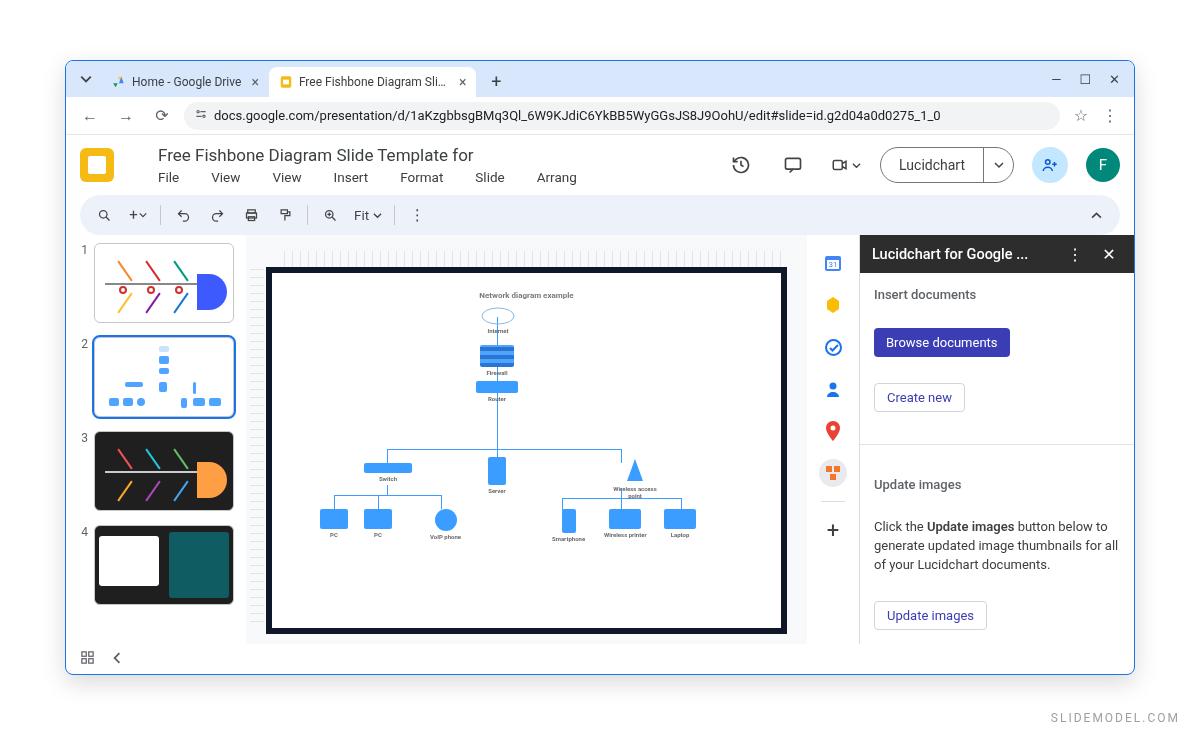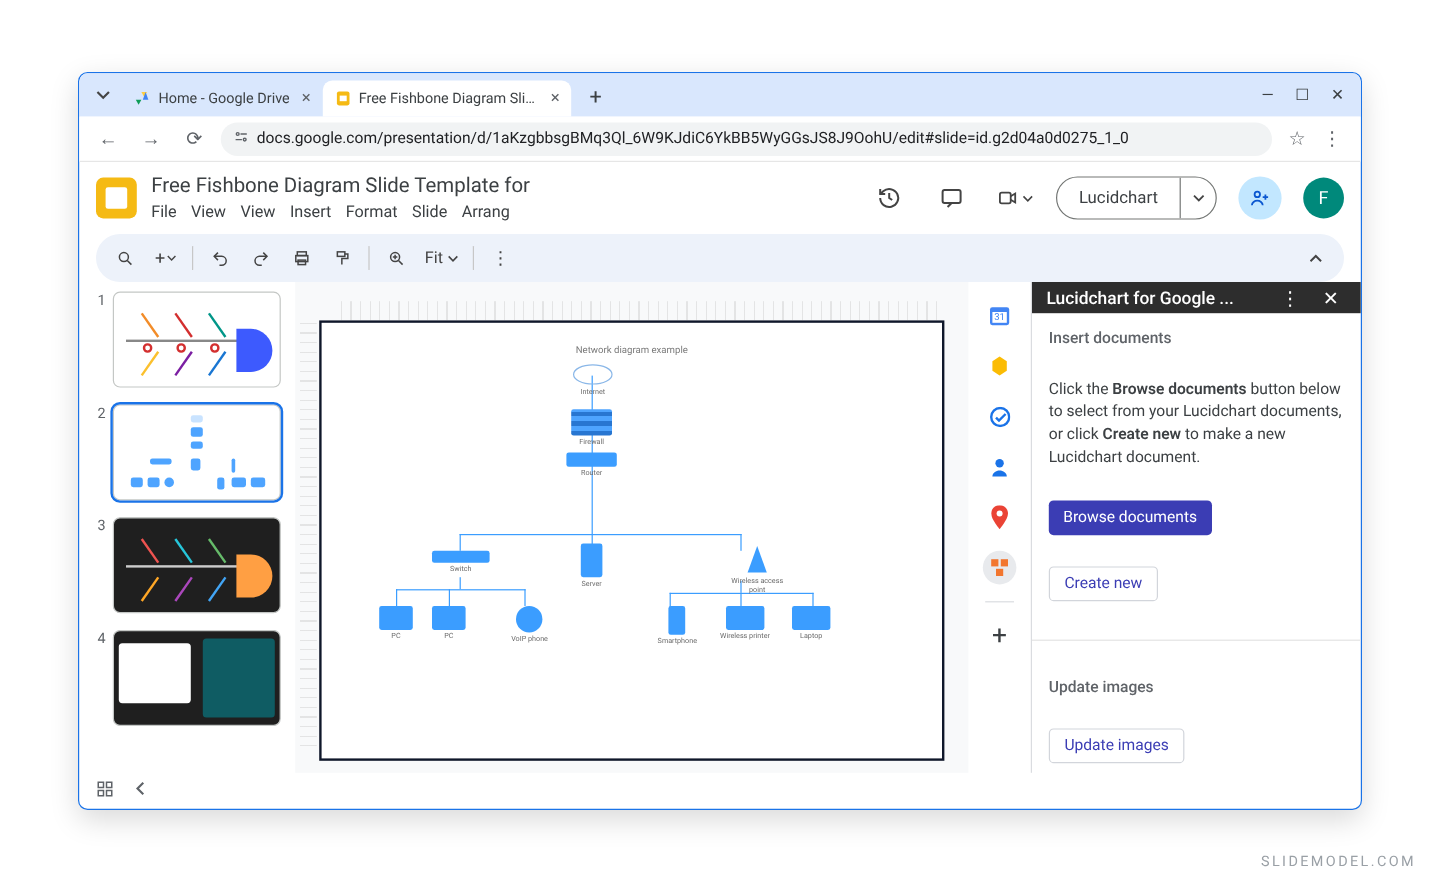--- a/index.html
+++ b/index.html
@@ -25,23 +25,23 @@
   
   .addr-bar { height:38px; background:#fff; display:flex; align-items:center; gap:8px; padding:0 10px; border-bottom:1px solid #e6e6e6;}
   .nav-btn { width:28px; height:28px; display:flex; align-items:center; justify-content:center; color:#5f6368; font-size:16px; border-radius:50%; cursor:pointer;}
   .addr-field { flex:1; height:28px; background:#f1f3f4; border-radius:14px; display:flex; align-items:center; padding:0 10px; font-size:13px; color:#202124; gap:6px;}
   .addr-field .secure { color:#5f6368; font-size:12px;}
   .addr-right { display:flex; align-items:center; gap:14px; color:#5f6368; font-size:16px; padding:0 6px;}
   
   .app-head { display:flex; align-items:center; padding:10px 14px 4px 14px; gap:12px;}
   .slides-logo { width:34px; height:34px; background:#f5ba14; border-radius:6px; position:relative;}
   .slides-logo::after { content:""; position:absolute; inset:8px; background:#fff; border-radius:2px;}
-  .doc-title-wrap { flex:1; min-width:0;}
+  .doc-title-wrap { flex:1; min-width:0;margin-left:32px;}
   .doc-title { font-size:17px; color:#3c4043; white-space:nowrap; overflow:hidden; text-overflow:ellipsis;}
-  .menus { display:flex; gap:12px; font-size:13.5px; color:#3c4043; margin-top:4px;}
+  .menus { display:flex; gap:32px; font-size:13.5px; color:#3c4043; margin-top:4px;}
   .menus span { cursor:pointer;}
   .head-icons { display:flex; align-items:center; gap:18px; color:#444;}
   .head-icon { width:34px; height:34px; display:flex; align-items:center; justify-content:center; cursor:pointer; border-radius:50%;}
   .cam-wrap { display:flex; align-items:center; gap:2px;}
   .slideshow-btn-wrap { display:flex; align-items:center; border:1px solid #747775; border-radius:18px; height:36px; overflow:hidden;}
   .slideshow-btn { padding:0 18px; font-size:14px; color:#3c4043; height:100%; display:flex; align-items:center; cursor:pointer;}
   .slideshow-drop { width:30px; height:100%; border-left:1px solid #747775; display:flex; align-items:center; justify-content:center; cursor:pointer; color:#444;}
   .share-btn { width:36px; height:36px; border-radius:50%; background:#c2e7ff; display:flex; align-items:center; justify-content:center; cursor:pointer; color:#0b57d0;}
   .avatar { width:34px; height:34px; border-radius:50%; background:#00897b; color:#fff; display:flex; align-items:center; justify-content:center; font-size:15px; cursor:pointer;}
   
@@ -55,21 +55,21 @@
   .thumbs { width:180px; padding:8px 8px 8px 10px; display:flex; flex-direction:column; gap:14px; overflow:hidden;}
   .thumb-row { display:flex; gap:6px;}
   .thumb-num { width:12px; font-size:12px; color:#5f6368; text-align:right;}
   .thumb { width:140px; height:80px; border:1px solid #c4c7c5; border-radius:6px; background:#fff; overflow:hidden; position:relative; cursor:pointer;}
   .thumb.selected { outline:2px solid #1a73e8; outline-offset:0;}
   .thumb.dark { background:#1f1f1f;}
   .thumb-inner { position:absolute; inset:0;}
   .canvas-wrap { flex:1; background:#f8f9fa; padding:16px 20px 10px 20px; display:flex; flex-direction:column; position:relative;}
   .ruler-h { height:16px; background:repeating-linear-gradient(to right,#cfcfcf 0,#cfcfcf 1px,transparent 1px,transparent 8px); margin-left:18px; opacity:.5;}
   .ruler-v { position:absolute; left:4px; top:34px; bottom:20px; width:14px; background:repeating-linear-gradient(to bottom,#cfcfcf 0,#cfcfcf 1px,transparent 1px,transparent 8px); opacity:.5;}
-  .canvas { flex:1; background:#fff; border:2px solid #0f172a; position:relative; cursor:default;}
+  .canvas { flex:1; background:#fff; border:6px solid #0f172a; position:relative; cursor:default;font-weight:bold;}
   .diag-title { position:absolute; top:18px; left:0; right:0; text-align:center; font-size:8px; color:#7a7a7a;}
   .node { position:absolute; display:flex; flex-direction:column; align-items:center; font-size:6px; color:#6b6b6b;}
   .node .shape { background:#3b9dff; border-radius:2px;}
   .node .label { margin-top:2px;}
   .line { position:absolute; background:#3b9dff; }
   .sidepanel { width:52px; background:#fff; display:flex; flex-direction:column; align-items:center; gap:14px; padding-top:14px;}
   .sp-icon { width:28px; height:28px; display:flex; align-items:center; justify-content:center; border-radius:50%; cursor:pointer; font-size:15px;}
   .sp-add { font-size:22px; color:#3c4043;}
   .sp-icon.highlight { background:#e8eaed;}
   
@@ -469,27 +469,27 @@
     </div>
 
     <div class="lucid">
       <div class="lucid-head">
         <span class="title">Lucidchart for Google ...</span>
         <span class="icon-btn">⋮</span>
         <span class="icon-btn">✕</span>
       </div>
       <div class="lucid-body">
         <div class="lucid-section-title">Insert documents</div>
-        <div class="lucid-text">
-          <span>Click the </span><b>Browse documents</b><span> button below to select from your Lucidchart documents, or click </span><b>Create new</b><span> to make a new Lucidchart document.</span>
-        </div>
         <button class="btn-primary">Browse documents</button>
         <button class="btn-secondary">Create new</button>
         <div class="divider"></div>
         <div class="lucid-section-title">Update images</div>
+        <div class="lucid-text">
+          <span>Click the </span><b>Update images</b><span> button below to generate updated image thumbnails for all of your Lucidchart documents.</span>
+        </div>
         <button class="btn-secondary">Update images</button>
       </div>
     </div>
   </div>
 
   <div class="bottombar">
     <span>
       <svg width="15" height="15" viewBox="0 0 24 24" fill="none" stroke="#5f6368" stroke-width="2">
           <rect x="3" y="3" width="7" height="7"></rect>
           <rect x="14" y="3" width="7" height="7"></rect>

